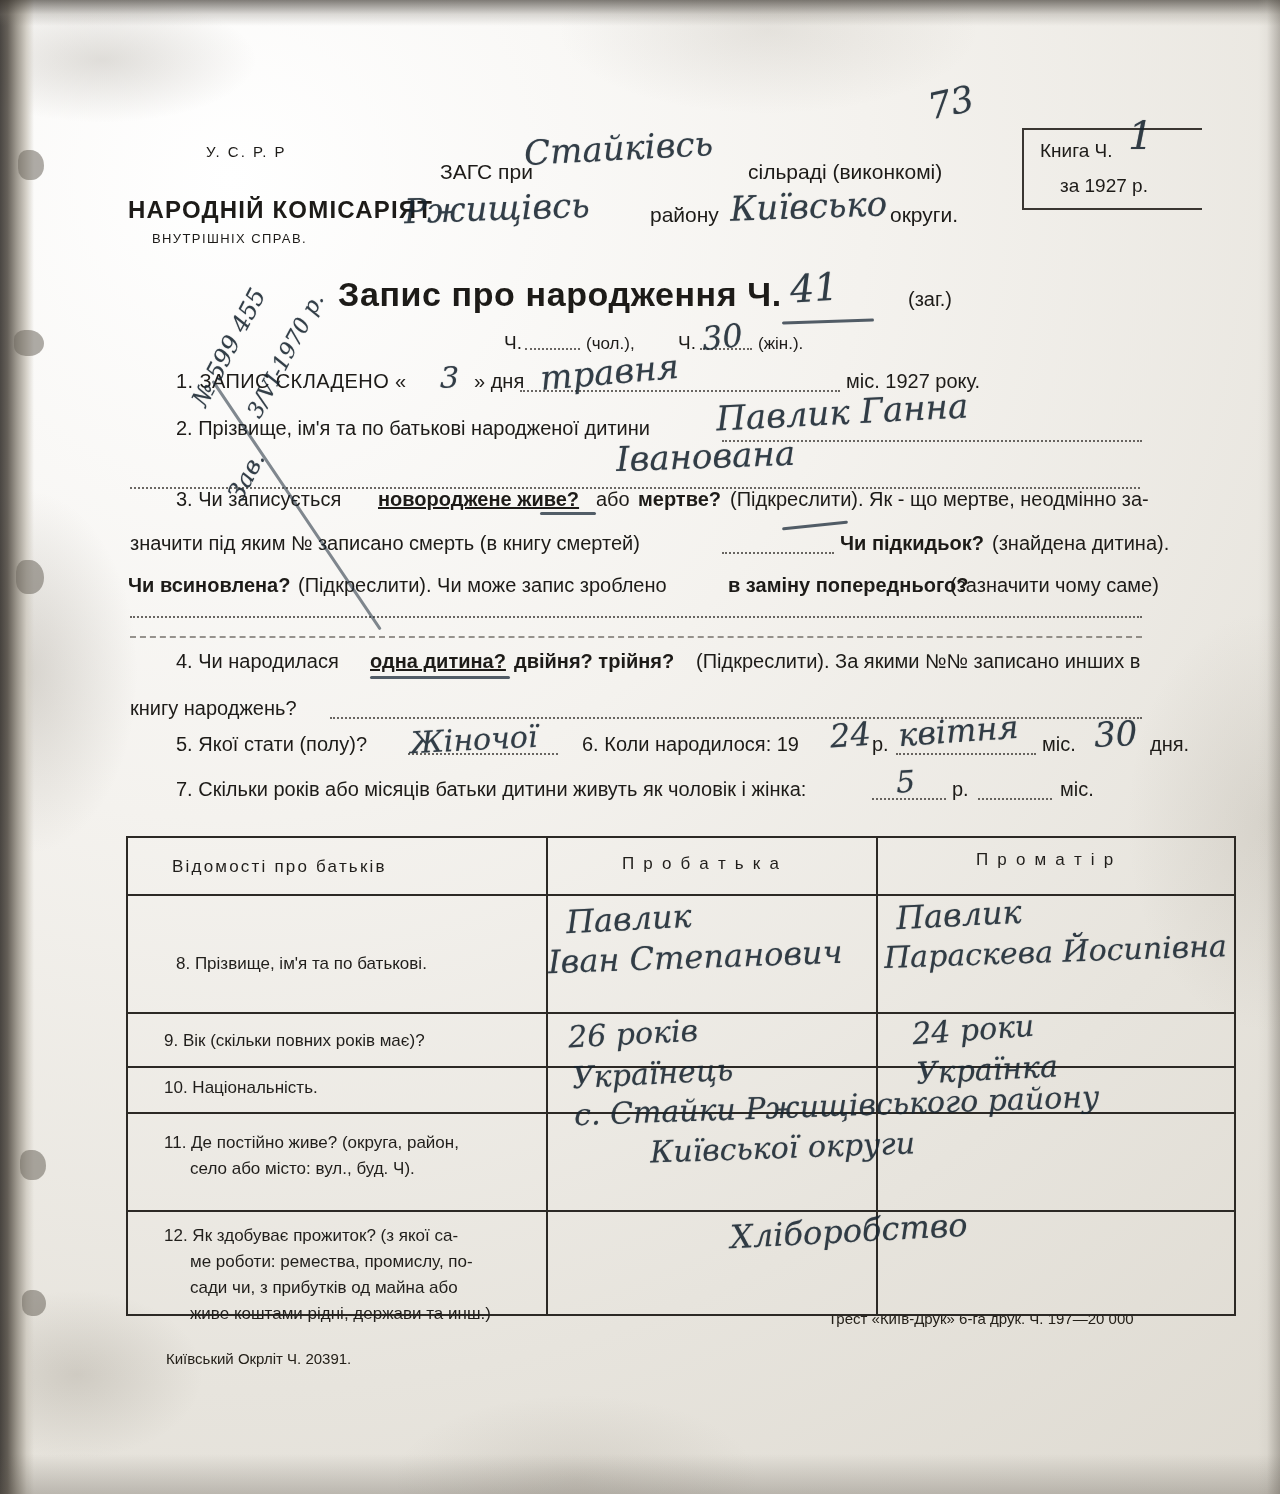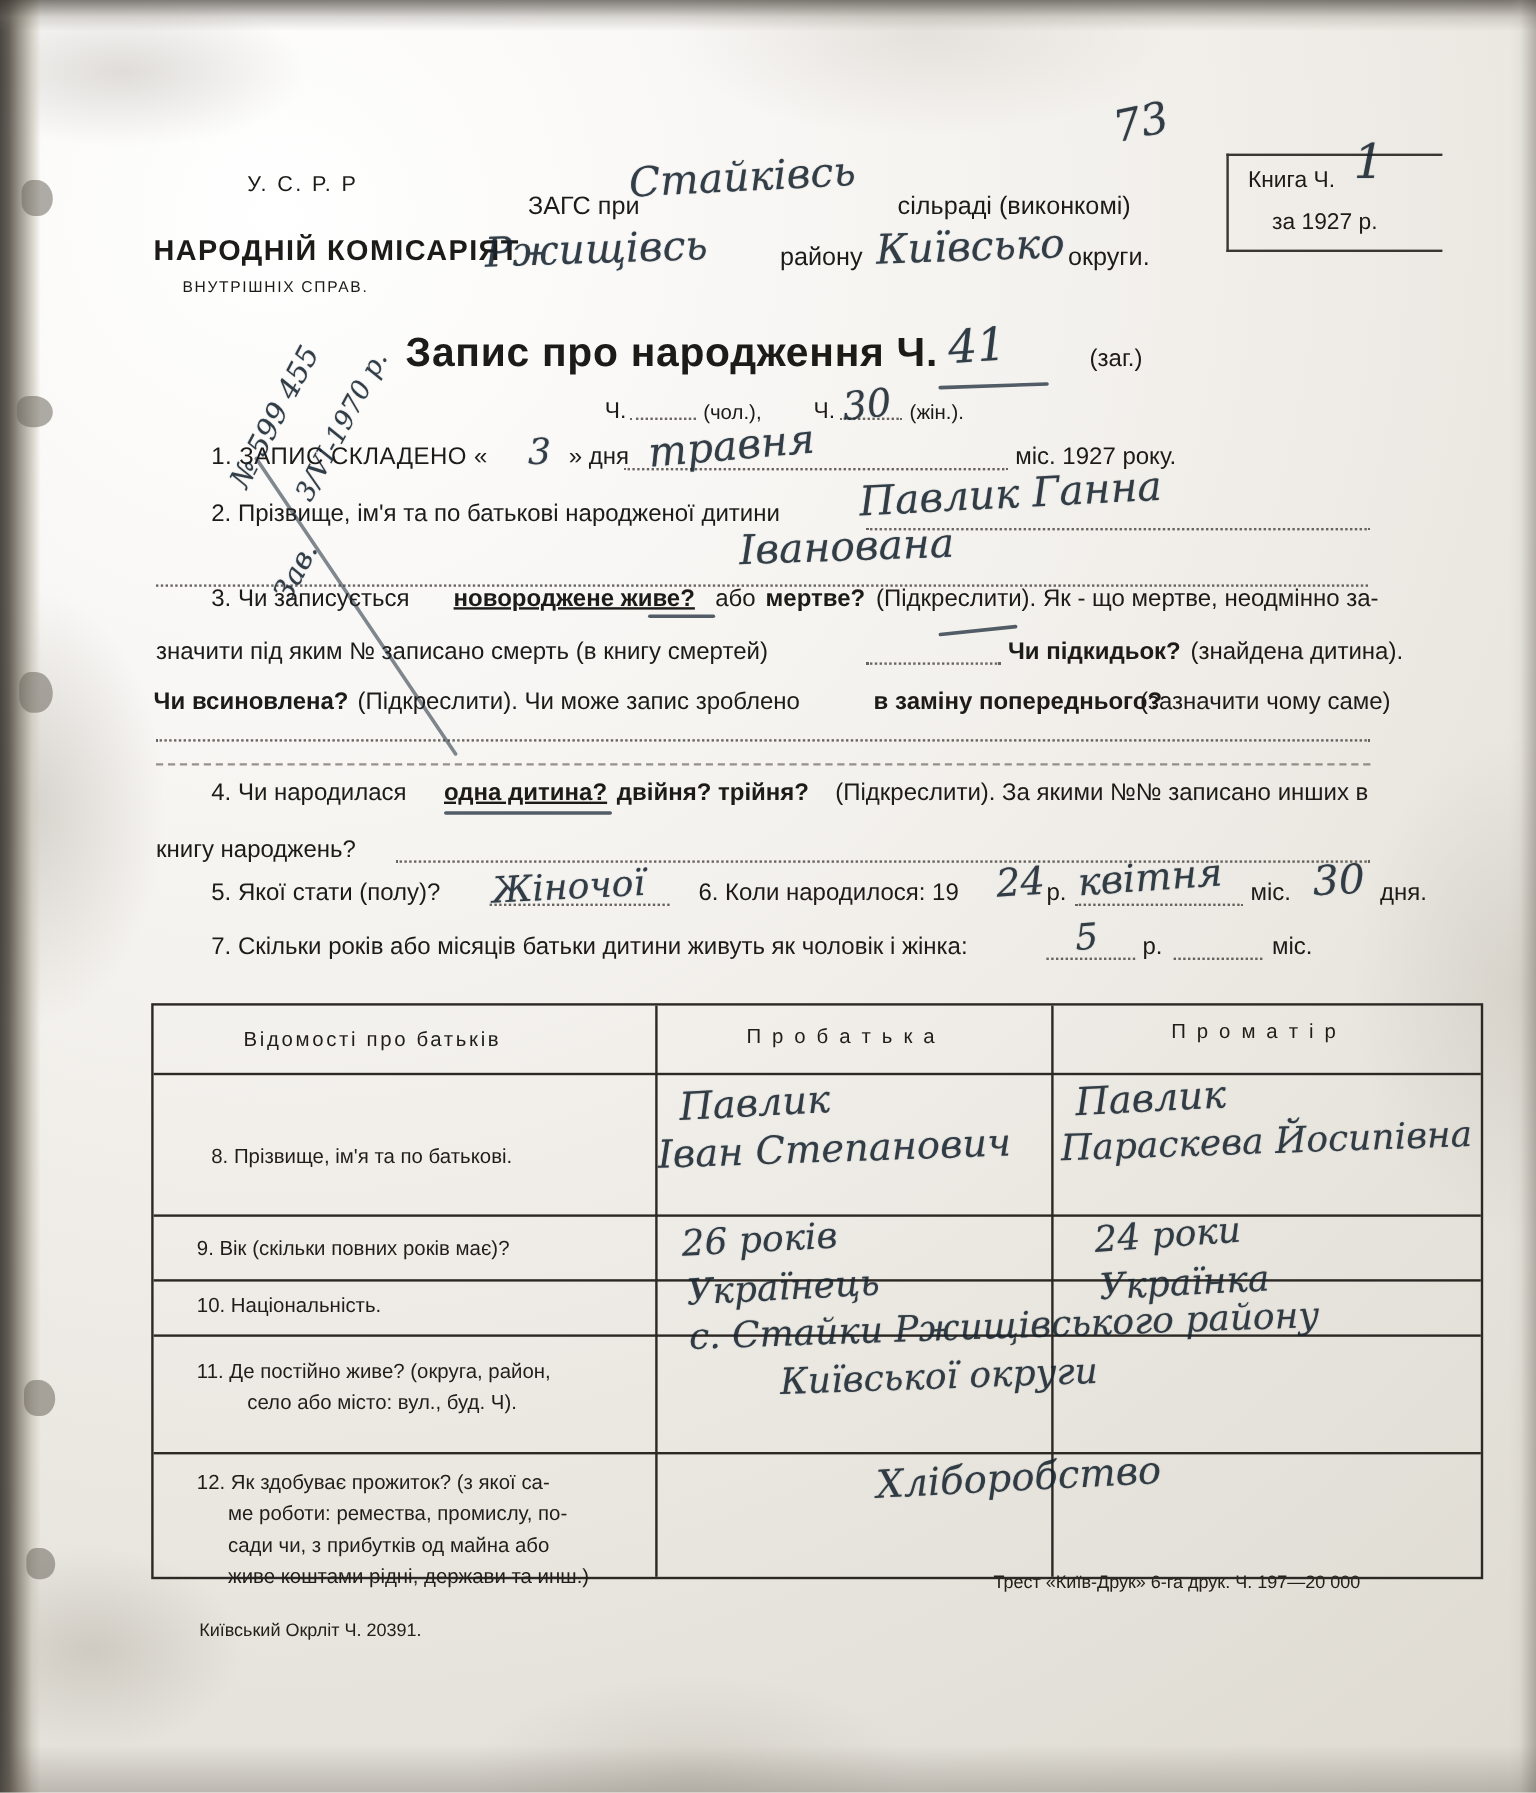--- a/index.html
+++ b/index.html
@@ -179,21 +179,21 @@
   <div class="edge-bottom"></div>
 
   <div class="notch" style="left:18px;top:150px;width:26px;height:30px;"></div>
   <div class="notch" style="left:14px;top:330px;width:30px;height:26px;"></div>
   <div class="notch" style="left:16px;top:560px;width:28px;height:34px;"></div>
   <div class="notch" style="left:20px;top:1150px;width:26px;height:30px;"></div>
   <div class="notch" style="left:22px;top:1290px;width:24px;height:26px;"></div>
 
   <div id="print">
 
-    <div class="t" style="left:206px;top:143px;font-size:18px;letter-spacing:2px;">У. С. Р. Р</div>
+    <div class="t" style="left:206px;top:143px;font-size:15px;letter-spacing:2px;">У. С. Р. Р</div>
     <div class="t b" style="left:128px;top:196px;font-size:24px;letter-spacing:1.2px;">НАРОДНІЙ КОМІСАРІЯТ</div>
     <div class="t" style="left:152px;top:231px;font-size:13px;letter-spacing:1.4px;">ВНУТРІШНІХ СПРАВ.</div>
 
     <div class="t" style="left:440px;top:160px;font-size:21px;">ЗАГС при</div>
     <div class="t" style="left:748px;top:160px;font-size:21px;">сільраді  (виконкомі)</div>
     <div class="t" style="left:650px;top:203px;font-size:21px;">району</div>
     <div class="t" style="left:890px;top:203px;font-size:21px;">округи.</div>
 
     <div class="bracket" style="left:1022px;top:128px;width:178px;height:78px;border-right:none;"></div>
     <div class="t" style="left:1040px;top:140px;font-size:19px;">Книга Ч.</div>
@@ -265,29 +265,29 @@
   <div id="tbl">
     <div class="vline" style="left:418px;"></div>
     <div class="vline" style="left:748px;"></div>
 
     <div class="hline" style="top:56px;"></div>
     <div class="hline" style="top:174px;"></div>
     <div class="hline" style="top:228px;"></div>
     <div class="hline" style="top:274px;"></div>
     <div class="hline" style="top:372px;"></div>
 
-    <div class="cellhdr" style="left:75px;top:19px;">Відомості про батьків</div>
+    <div class="cellhdr" style="left:44px;top:19px;">Відомості про батьків</div>
     <div class="cellhdr" style="left:494px;top:16px;text-align:center;">П р о   б а т ь к а</div>
     <div class="cellhdr" style="left:848px;top:12px;">П р о   м а т і р</div>
 
     <div class="lab" style="left:48px;top:113px;">8. Прізвище, ім'я та по батькові.</div>
     <div class="lab" style="left:36px;top:190px;">9. Вік (скільки повних років має)?</div>
     <div class="lab" style="left:36px;top:237px;">10. Національність.</div>
     <div class="lab" style="left:36px;top:292px;">11. Де постійно живе? (округа, район,</div>
-    <div class="lab" style="left:62px;top:318px;margin-left:16px;">село або місто: вул., буд. Ч).</div>
+    <div class="lab" style="left:62px;top:318px;">село або місто: вул., буд. Ч).</div>
     <div class="lab" style="left:36px;top:385px;">12. Як здобуває прожиток? (з якої са-</div>
     <div class="lab" style="left:62px;top:411px;">ме роботи: ремества, промислу, по-</div>
     <div class="lab" style="left:62px;top:437px;">сади чи, з прибутків од майна або</div>
     <div class="lab" style="left:62px;top:463px;">живе коштами рідні, держави та инш.)</div>
   </div>
 
   <div id="ink">
 
     <div class="hw" style="left:524px;top:128px;font-size:34px;transform:rotate(-3deg);">Стайківсь</div>
     <div class="hw" style="left:404px;top:188px;font-size:34px;transform:rotate(-2deg);">Ржищівсь</div>

